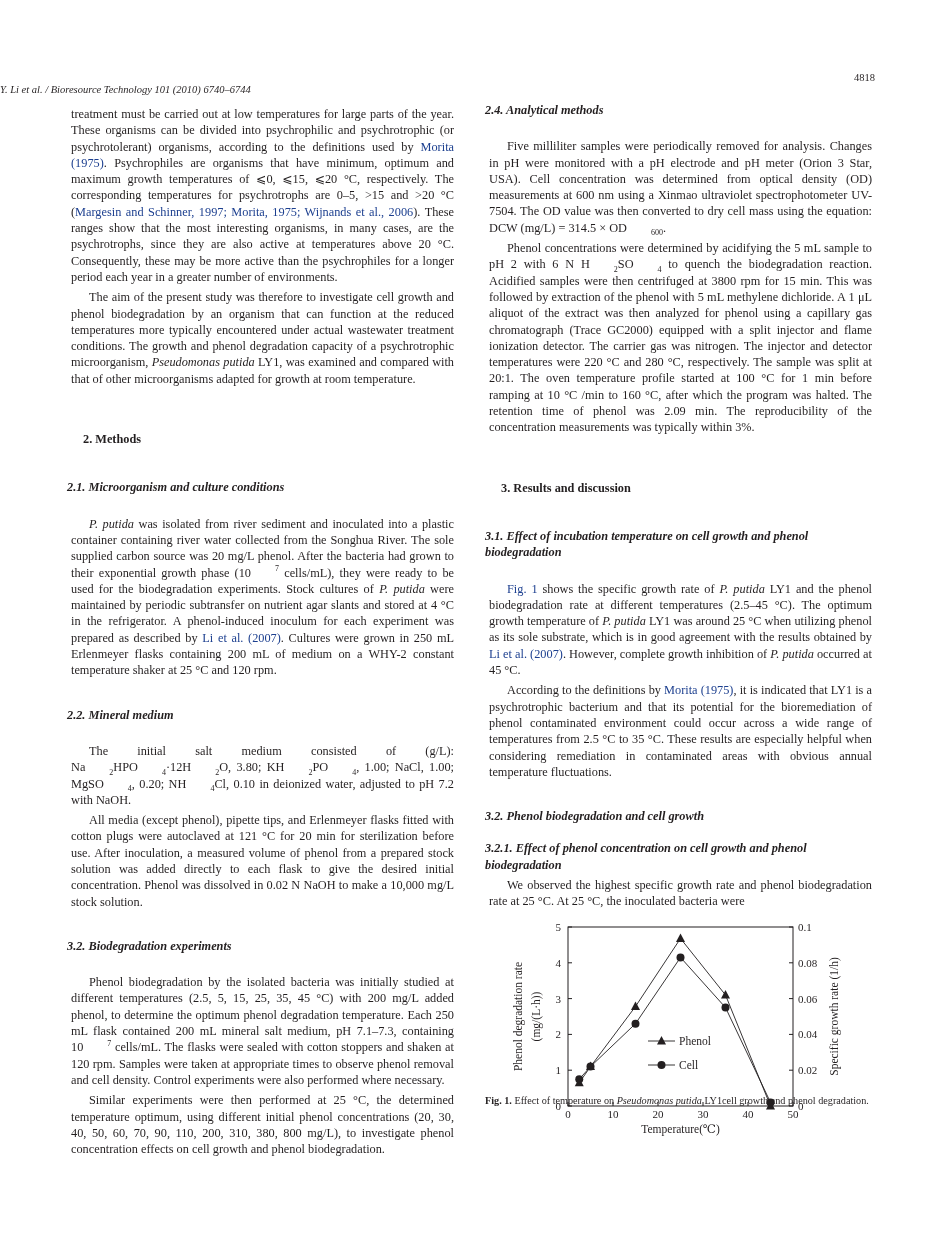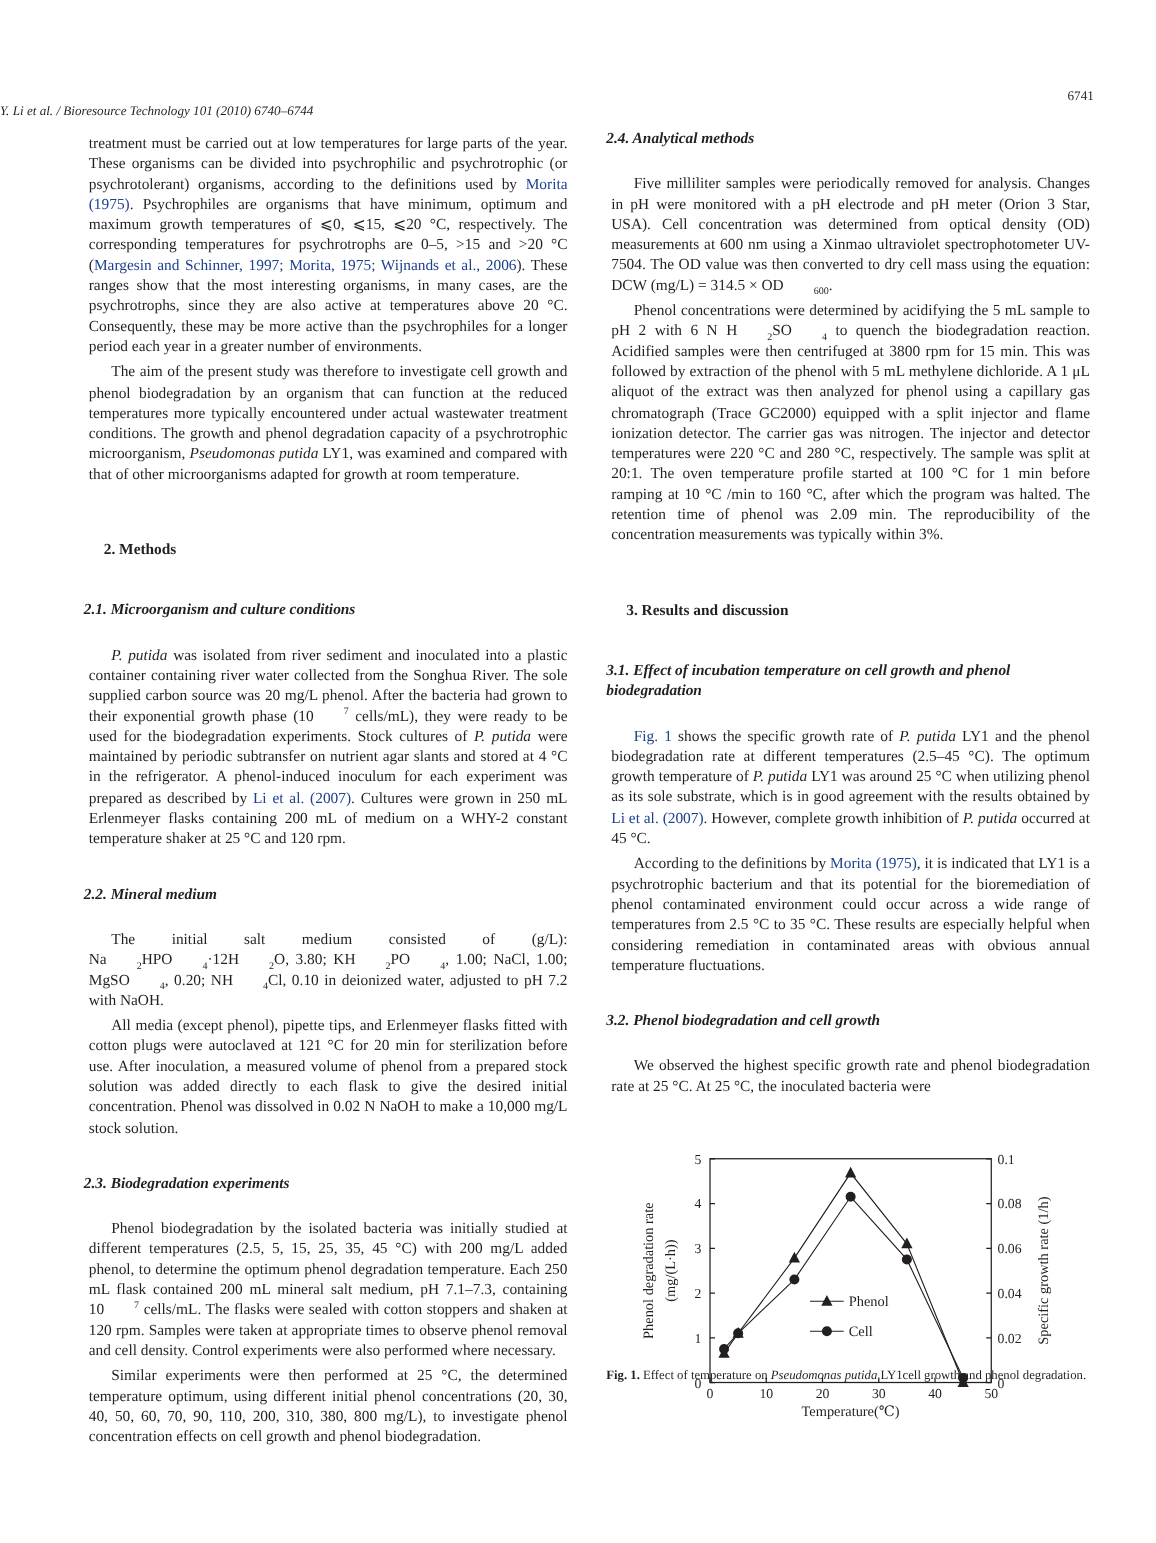--- a/index.html
+++ b/index.html
@@ -23,59 +23,60 @@
   .figure { position:absolute; left:485px; top:910px; width:391px; height:240px; }
   .figure svg { position:absolute; left:0; top:0; }
   .caption { position:absolute; left:485px; top:1094px; width:391px; font-size:10.2px; line-height:13px; text-align:justify; }
   .caption b { font-weight:bold; }
 </style>
 </head>
 <body>
 
 <div class="running-head">
   <span class="rh-title">Y. Li et al. / Bioresource Technology 101 (2010) 6740–6744</span>
-  <span class="rh-page">6741</span>
+  <span class="rh-page">4818</span>
 </div>
 
 <div class="col left">
   <p><span>treatment must be carried out at low temperatures for large parts of the year. These organisms can be divided into psychrophilic and psychrotrophic (or psychrotolerant) organisms, according to the definitions used by </span><span class="link">Morita (1975)</span><span>. Psychrophiles are organisms that have minimum, optimum and maximum growth temperatures of ⩽0, ⩽15, ⩽20 °C, respectively. The corresponding temperatures for psychrotrophs are 0–5, &gt;15 and &gt;20 °C (</span><span class="link">Margesin and Schinner, 1997; Morita, 1975; Wijnands et al., 2006</span><span>). These ranges show that the most interesting organisms, in many cases, are the psychrotrophs, since they are also active at temperatures above 20 °C. Consequently, these may be more active than the psychrophiles for a longer period each year in a greater number of environments.</span></p>
   <p class="indent"><span>The aim of the present study was therefore to investigate cell growth and phenol biodegradation by an organism that can function at the reduced temperatures more typically encountered under actual wastewater treatment conditions. The growth and phenol degradation capacity of a psychrotrophic microorganism, </span><i>Pseudomonas putida</i><span> LY1, was examined and compared with that of other microorganisms adapted for growth at room temperature.</span></p>
   <div class="gap-l"></div>
   <h2 class="sec-h">2. Methods</h2>
   <div class="gap-m"></div>
   <h3 class="sub-h">2.1. Microorganism and culture conditions</h3>
   <div class="gap-m"></div>
   <p class="indent"><i>P. putida</i><span> was isolated from river sediment and inoculated into a plastic container containing river water collected from the Songhua River. The sole supplied carbon source was 20 mg/L phenol. After the bacteria had grown to their exponential growth phase (10</span><sup>7</sup><span> cells/mL), they were ready to be used for the biodegradation experiments. Stock cultures of </span><i>P. putida</i><span> were maintained by periodic subtransfer on nutrient agar slants and stored at 4 °C in the refrigerator. A phenol-induced inoculum for each experiment was prepared as described by </span><span class="link">Li et al. (2007)</span><span>. Cultures were grown in 250 mL Erlenmeyer flasks containing 200 mL of medium on a WHY-2 constant temperature shaker at 25 °C and 120 rpm.</span></p>
   <div class="gap-l"></div>
   <h3 class="sub-h">2.2. Mineral medium</h3>
   <div class="gap-m"></div>
   <p class="indent"><span>The initial salt medium consisted of (g/L): Na</span><sub>2</sub><span>HPO</span><sub>4</sub><span>·12H</span><sub>2</sub><span>O, 3.80; KH</span><sub>2</sub><span>PO</span><sub>4</sub><span>, 1.00; NaCl, 1.00; MgSO</span><sub>4</sub><span>, 0.20; NH</span><sub>4</sub><span>Cl, 0.10 in deionized water, adjusted to pH 7.2 with NaOH.</span></p>
   <p class="indent">All media (except phenol), pipette tips, and Erlenmeyer flasks fitted with cotton plugs were autoclaved at 121 °C for 20 min for sterilization before use. After inoculation, a measured volume of phenol from a prepared stock solution was added directly to each flask to give the desired initial concentration. Phenol was dissolved in 0.02 N NaOH to make a 10,000 mg/L stock solution.</p>
   <div class="gap-l"></div>
-  <h3 class="sub-h">2.3. Biodegradation experiments</h3>
+  <h3 class="sub-h">3.2. Biodegradation experiments</h3>
   <div class="gap-m"></div>
   <p class="indent"><span>Phenol biodegradation by the isolated bacteria was initially studied at different temperatures (2.5, 5, 15, 25, 35, 45 °C) with 200 mg/L added phenol, to determine the optimum phenol degradation temperature. Each 250 mL flask contained 200 mL mineral salt medium, pH 7.1–7.3, containing 10</span><sup>7</sup><span> cells/mL. The flasks were sealed with cotton stoppers and shaken at 120 rpm. Samples were taken at appropriate times to observe phenol removal and cell density. Control experiments were also performed where necessary.</span></p>
   <p class="indent">Similar experiments were then performed at 25 °C, the determined temperature optimum, using different initial phenol concentrations (20, 30, 40, 50, 60, 70, 90, 110, 200, 310, 380, 800 mg/L), to investigate phenol concentration effects on cell growth and phenol biodegradation.</p>
 </div>
 
 <div class="col right">
   <h3 class="sub-h">2.4. Analytical methods</h3>
   <div class="gap-m"></div>
   <p class="indent"><span>Five milliliter samples were periodically removed for analysis. Changes in pH were monitored with a pH electrode and pH meter (Orion 3 Star, USA). Cell concentration was determined from optical density (OD) measurements at 600 nm using a Xinmao ultraviolet spectrophotometer UV-7504. The OD value was then converted to dry cell mass using the equation: DCW (mg/L) = 314.5 × OD</span><sub>600</sub><span>.</span></p>
   <p class="indent"><span>Phenol concentrations were determined by acidifying the 5 mL sample to pH 2 with 6 N H</span><sub>2</sub><span>SO</span><sub>4</sub><span> to quench the biodegradation reaction. Acidified samples were then centrifuged at 3800 rpm for 15 min. This was followed by extraction of the phenol with 5 mL methylene dichloride. A 1 μL aliquot of the extract was then analyzed for phenol using a capillary gas chromatograph (Trace GC2000) equipped with a split injector and flame ionization detector. The carrier gas was nitrogen. The injector and detector temperatures were 220 °C and 280 °C, respectively. The sample was split at 20:1. The oven temperature profile started at 100 °C for 1 min before ramping at 10 °C /min to 160 °C, after which the program was halted. The retention time of phenol was 2.09 min. The reproducibility of the concentration measurements was typically within 3%.</span></p>
   <div class="gap-l"></div>
   <h2 class="sec-h">3. Results and discussion</h2>
   <div class="gap-m"></div>
   <h3 class="sub-h">3.1. Effect of incubation temperature on cell growth and phenol biodegradation</h3>
   <div class="gap-m"></div>
   <p class="indent"><span class="link">Fig. 1</span><span> shows the specific growth rate of </span><i>P. putida</i><span> LY1 and the phenol biodegradation rate at different temperatures (2.5–45 °C). The optimum growth temperature of </span><i>P. putida</i><span> LY1 was around 25 °C when utilizing phenol as its sole substrate, which is in good agreement with the results obtained by </span><span class="link">Li et al. (2007)</span><span>. However, complete growth inhibition of </span><i>P. putida</i><span> occurred at 45 °C.</span></p>
   <p class="indent"><span>According to the definitions by </span><span class="link">Morita (1975)</span><span>, it is indicated that LY1 is a psychrotrophic bacterium and that its potential for the bioremediation of phenol contaminated environment could occur across a wide range of temperatures from 2.5 °C to 35 °C. These results are especially helpful when considering remediation in contaminated areas with obvious annual temperature fluctuations.</span></p>
   <div class="gap-l"></div>
   <h3 class="sub-h">3.2. Phenol biodegradation and cell growth</h3>
   <div class="gap-m"></div>
+  <h4 class="sub-h">3.2.1. Effect of phenol concentration on cell growth and phenol biodegradation</h4>
   <p class="indent">We observed the highest specific growth rate and phenol biodegradation rate at 25 °C. At 25 °C, the inoculated bacteria were</p>
 </div>
 
 <div class="figure">
   <svg id="chart" width="391" height="240" viewBox="0 0 391 240">
       <rect x="83" y="17" width="225" height="179" fill="none" stroke="#231f20" stroke-width="1"></rect>
       <line x1="83" y1="196" x2="83" y2="192" stroke="#231f20"></line>
       <text x="83" y="208" font-size="11" text-anchor="middle" font-family="&quot;Liberation Serif&quot;, &quot;DejaVu Serif&quot;, serif" fill="#231f20">0</text>
       <line x1="128" y1="196" x2="128" y2="192" stroke="#231f20"></line>
       <text x="128" y="208" font-size="11" text-anchor="middle" font-family="&quot;Liberation Serif&quot;, &quot;DejaVu Serif&quot;, serif" fill="#231f20">10</text>

